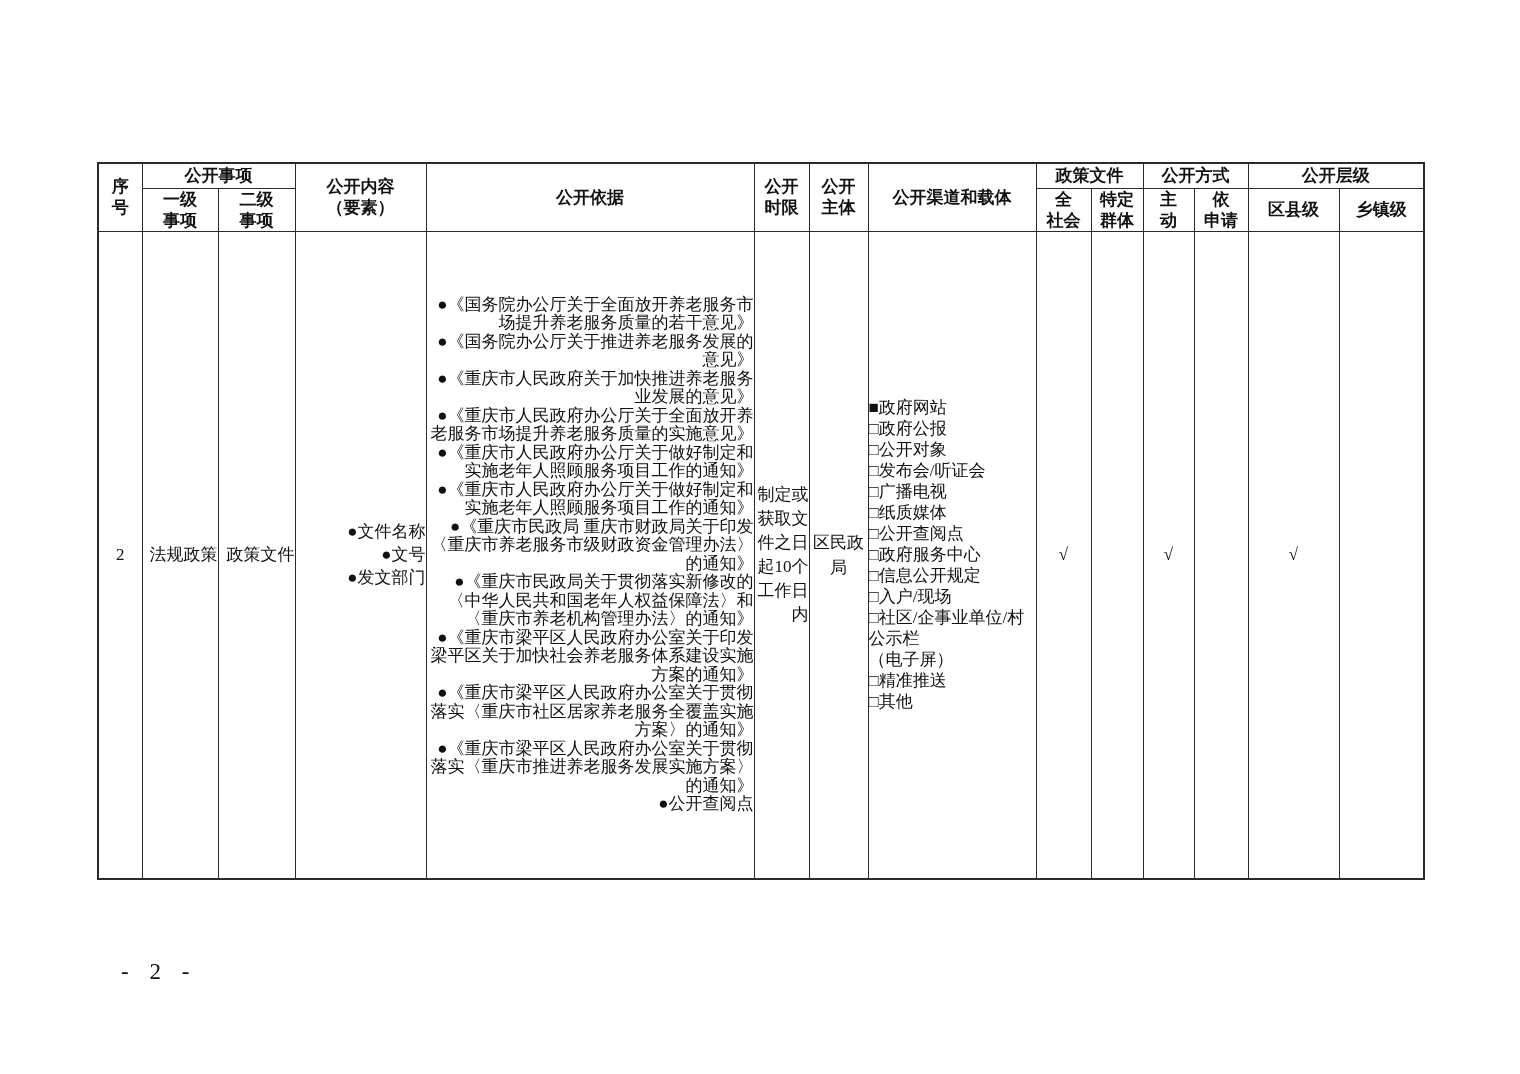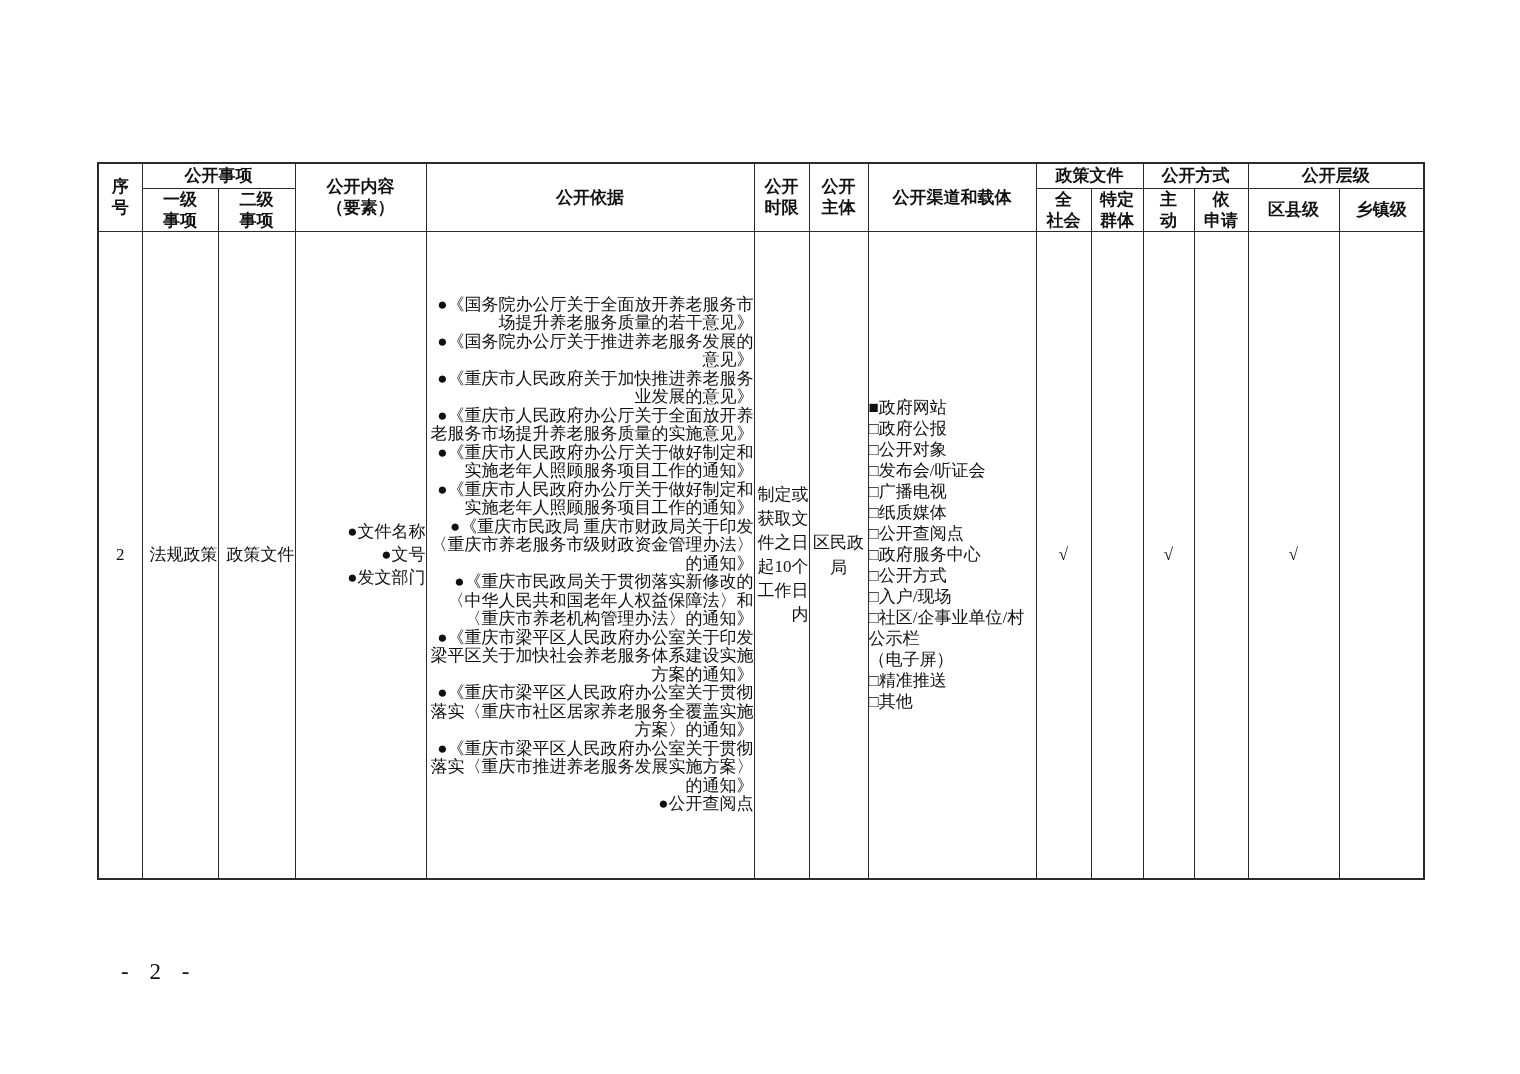--- a/index.html
+++ b/index.html
@@ -141,21 +141,21 @@
         <td class="cell-subject">区民政局</td>
         <td class="cell-channels">
             <div class="list-line">■政府网站</div>
             <div class="list-line">□政府公报</div>
             <div class="list-line">□公开对象</div>
             <div class="list-line">□发布会/听证会</div>
             <div class="list-line">□广播电视</div>
             <div class="list-line">□纸质媒体</div>
             <div class="list-line">□公开查阅点</div>
             <div class="list-line">□政府服务中心</div>
-            <div class="list-line">□公开方式</div>
+            <div class="list-line">□信息公开规定</div>
             <div class="list-line">□入户/现场</div>
             <div class="list-line">□社区/企事业单位/村公示栏
 （电子屏）</div>
             <div class="list-line">□精准推送</div>
             <div class="list-line">□其他</div>
           </td>
         <td class="cell-check">√</td>
         <td class="cell-check"></td>
         <td class="cell-check">√</td>
         <td class="cell-check"></td>

